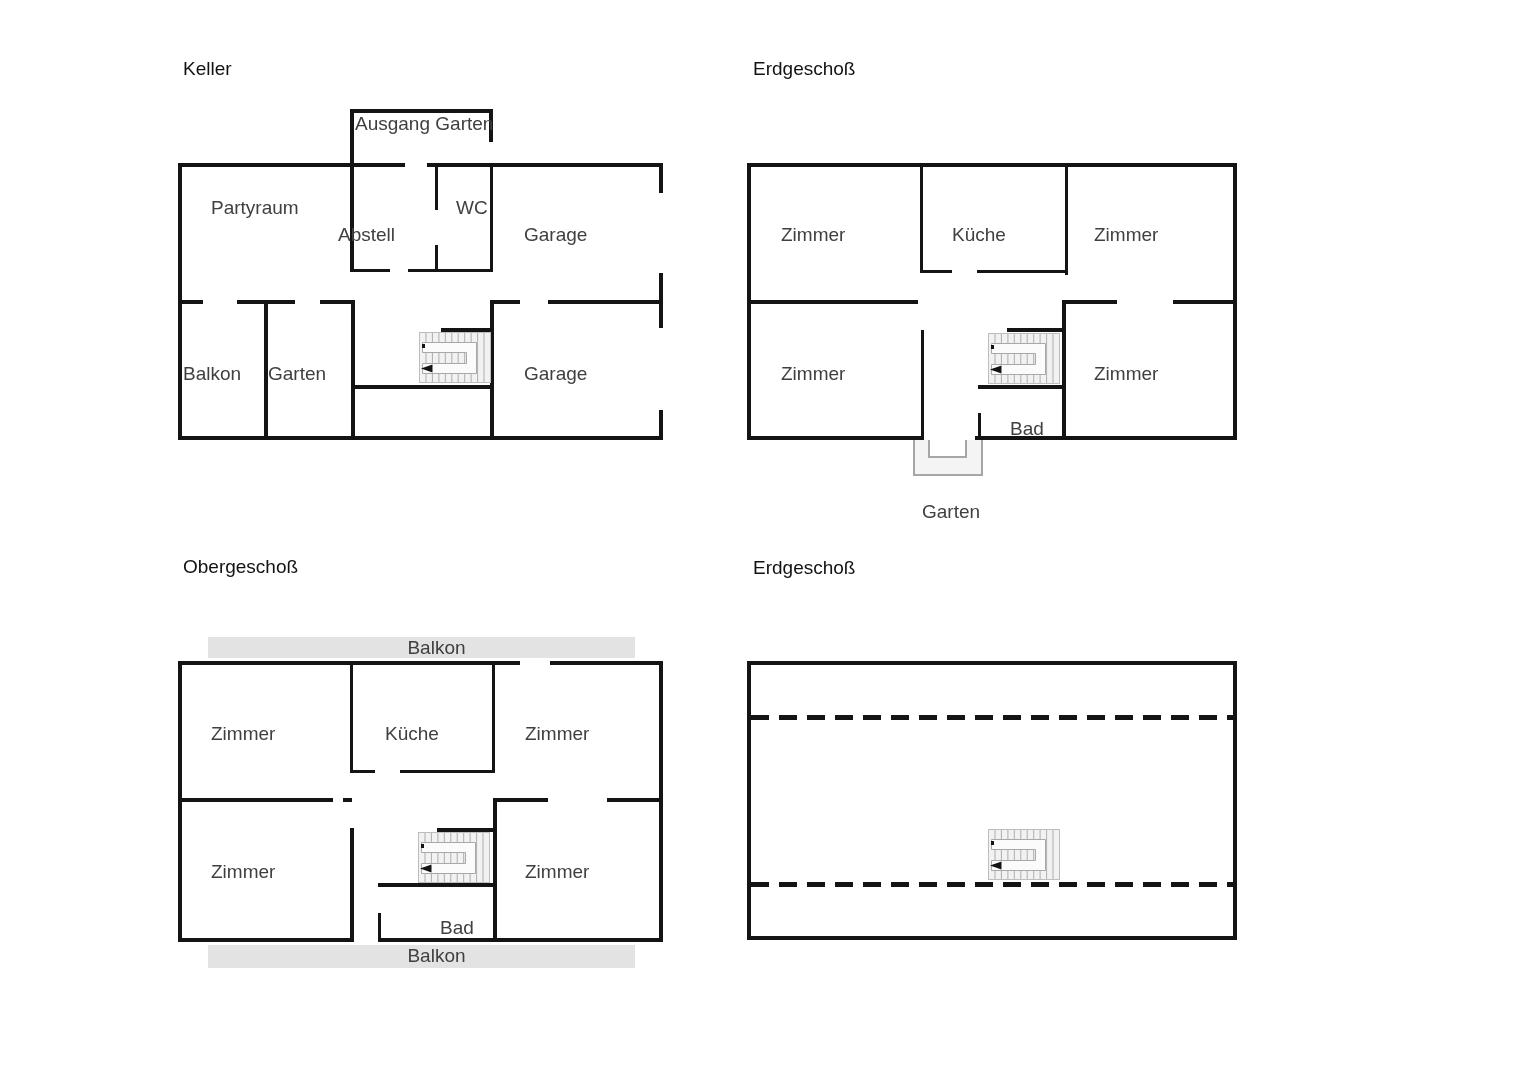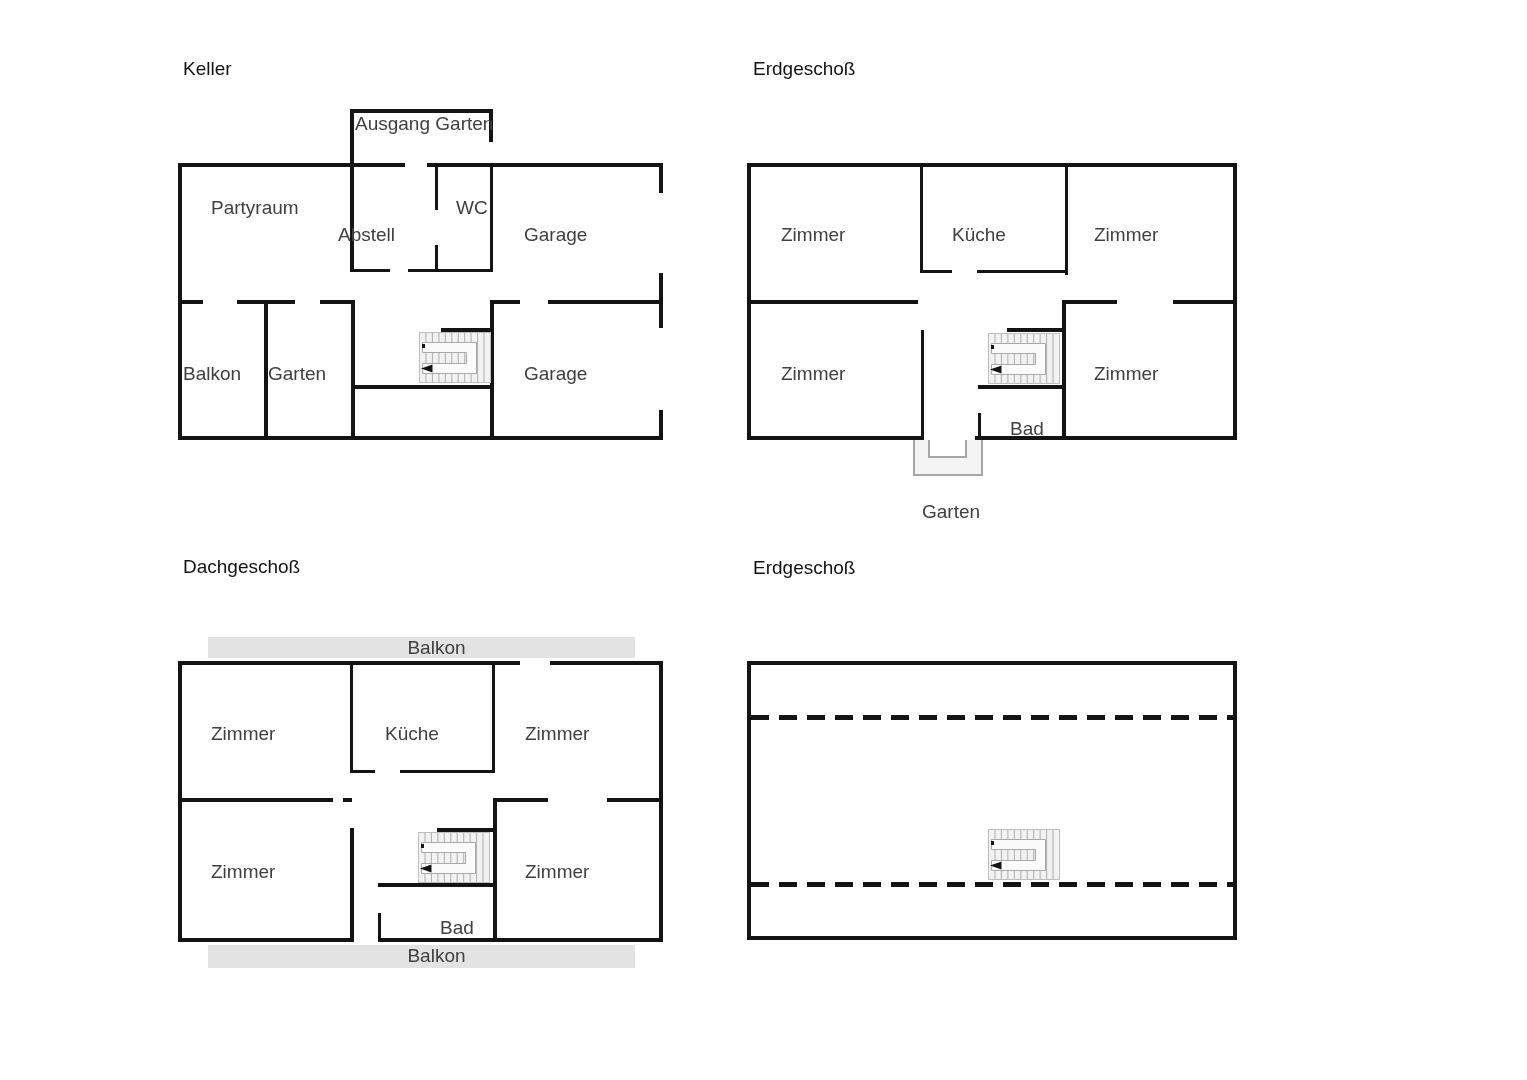--- a/index.html
+++ b/index.html
@@ -18,21 +18,21 @@
   .porch-notch{position:absolute;background:#ffffff;border:2px solid #a6a6a6;border-top:none;box-sizing:border-box;}
   .stairs{position:absolute;}
 </style>
 </head>
 <body>
 
 <div class="canvas">
 
   <span class="title" style="left:183px;top:58px">Keller</span>
   <span class="title" style="left:753px;top:58px">Erdgeschoß</span>
-  <span class="title" style="left:183px;top:556px">Dachgeschoß</span>
+  <span class="title" style="left:183px;top:556px">Obergeschoß</span>
   <span class="title" style="left:753px;top:557px">Erdgeschoß</span>
 
   <div class="plan" style="left:178px;top:163px;width:485px;height:281px">
 
     <div class="w" style="left:0px;top:0px;width:227px;height:4px"></div>
     <div class="w" style="left:249px;top:0px;width:236px;height:4px"></div>
     <div class="w" style="left:0px;top:0px;width:4px;height:277px"></div>
     <div class="w" style="left:0px;top:273px;width:485px;height:4px"></div>
     <div class="w" style="left:481px;top:0px;width:4px;height:30px"></div>
     <div class="w" style="left:481px;top:110px;width:4px;height:55px"></div>

